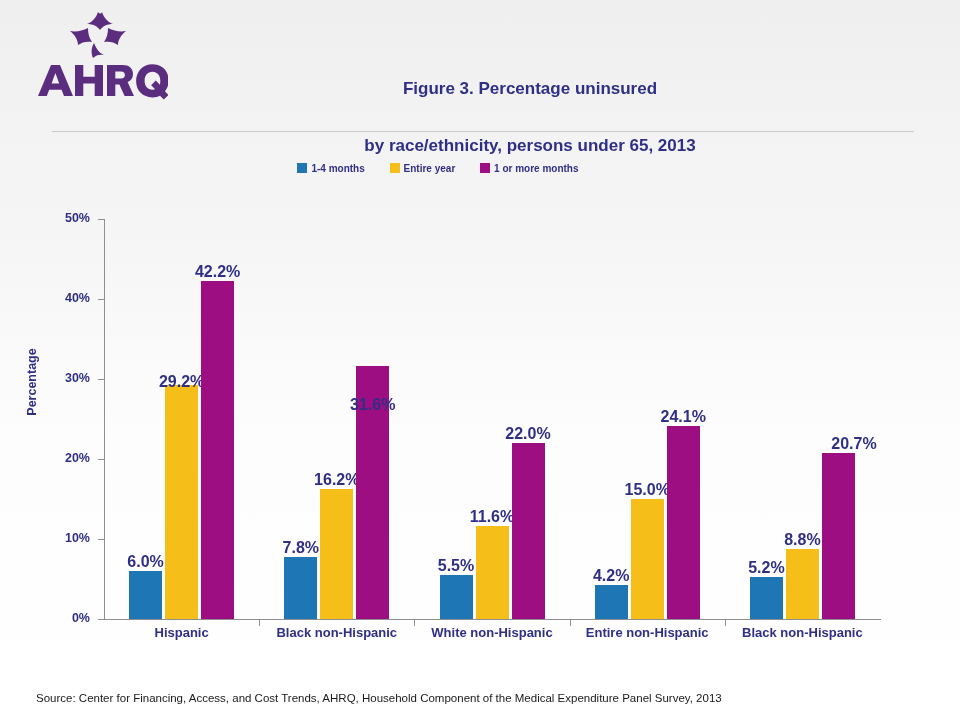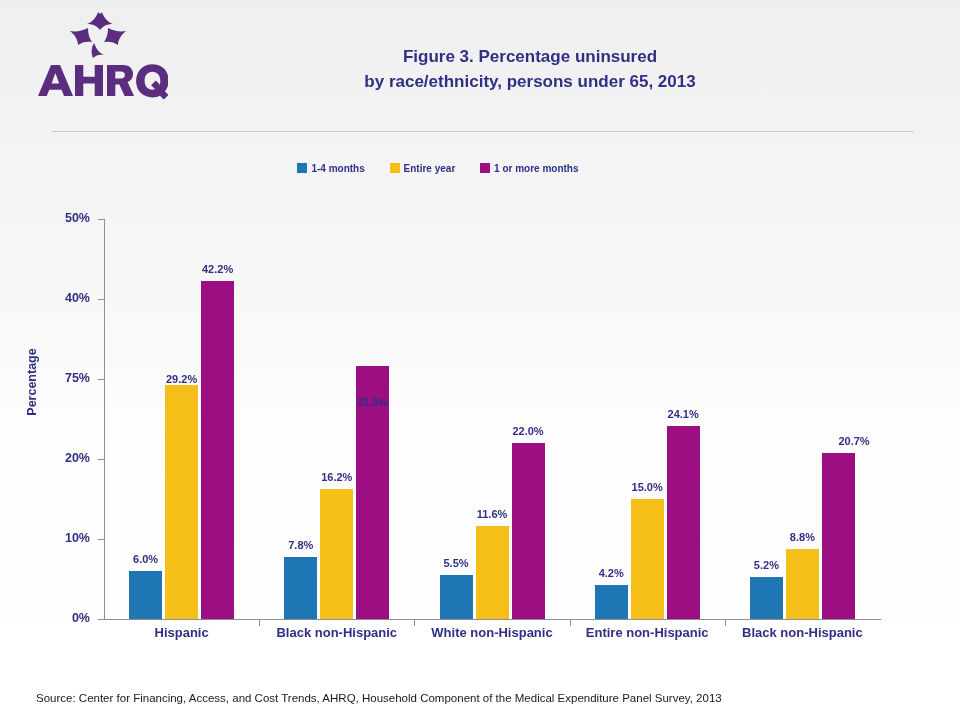--- a/index.html
+++ b/index.html
@@ -35,21 +35,21 @@
     position: absolute;
     left: 180px;
     top: 44px;
     width: 700px;
     text-align: center;
     color: #2f2f86;
     font-size: 17px;
     font-weight: bold;
     line-height: 25px;
   }
-  #title .line { display: block; }
+  #title .line { display: block; margin-top: 32px; }
 
   
   #divider {
     position: absolute;
     left: 52px;
     top: 131px;
     width: 862px;
     height: 1px;
     background: #c9c9cf;
   }
@@ -138,21 +138,21 @@
     color: #2f2f86;
     transform: rotate(-90deg);
     transform-origin: center center;
   }
   .bar {
     position: absolute;
     bottom: 0;
   }
   .bar-label {
     position: absolute;
-    font-size: 11px;
+    font-size: 16px;
     font-weight: bold;
     color: #2f2f86;
     text-align: center;
     white-space: nowrap;
   }
   .cat-label {
     position: absolute;
     top: 420px;
     font-size: 13px;
     font-weight: bold;
@@ -222,21 +222,21 @@
 
     <div id="ylabel">Percentage</div>
 
     <div id="yticks">
         <div class="ytick-label" style="top: 414px; left: 48px;">0%</div>
         <div class="ytick-mark" style="top: 414px;"></div>
         <div class="ytick-label" style="top: 334px; left: 48px;">10%</div>
         <div class="ytick-mark" style="top: 334px;"></div>
         <div class="ytick-label" style="top: 254px; left: 48px;">20%</div>
         <div class="ytick-mark" style="top: 254px;"></div>
-        <div class="ytick-label" style="top: 174px; left: 48px;">75%</div>
+        <div class="ytick-label" style="top: 174px; left: 48px;">30%</div>
         <div class="ytick-mark" style="top: 174px;"></div>
         <div class="ytick-label" style="top: 94px; left: 48px;">40%</div>
         <div class="ytick-mark" style="top: 94px;"></div>
         <div class="ytick-label" style="top: 14px; left: 48px;">50%</div>
         <div class="ytick-mark" style="top: 14px;"></div>
       </div>
 
     <div id="axis-left"></div>
     <div id="axis-bottom"></div>
 

